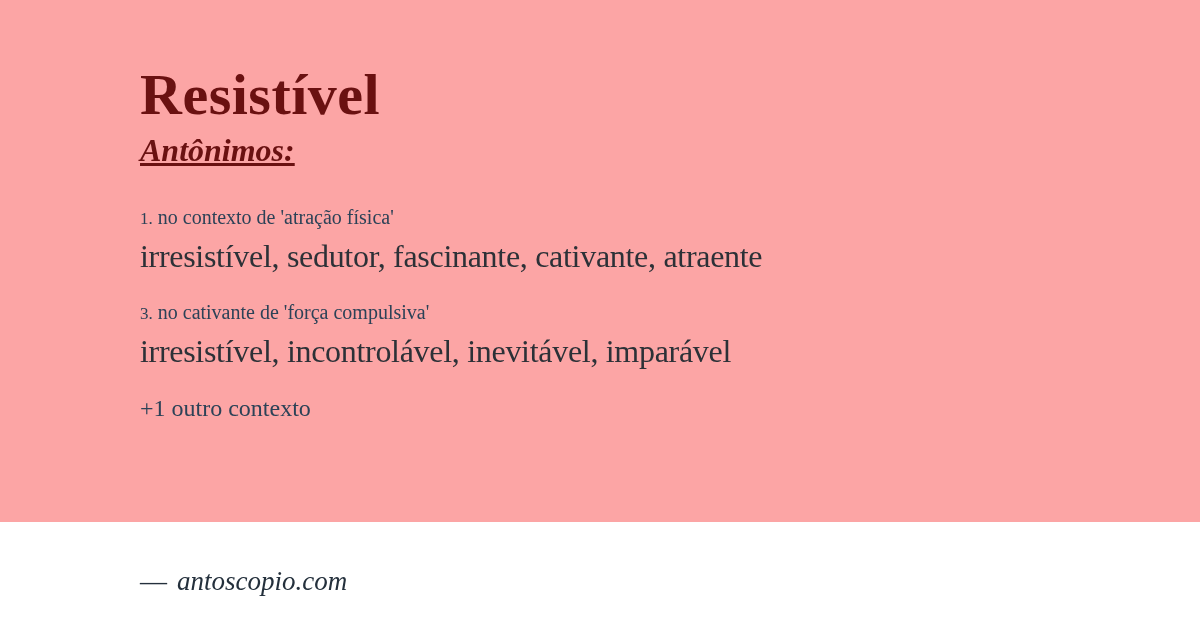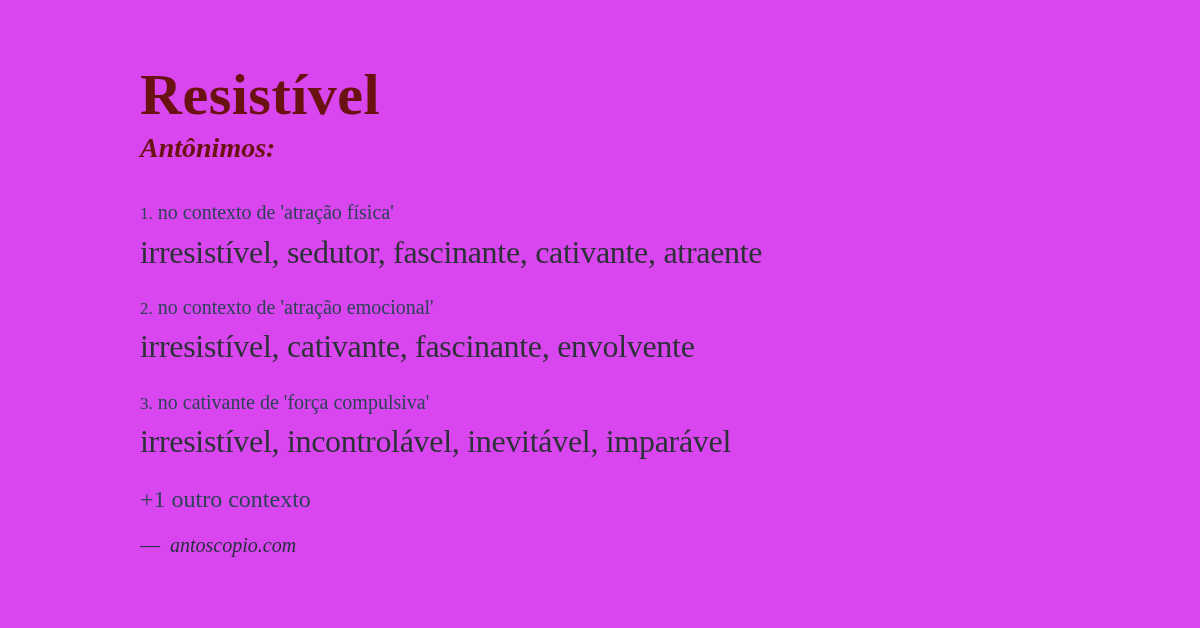--- a/index.html
+++ b/index.html
@@ -5,38 +5,39 @@
   * { margin: 0; padding: 0; box-sizing: border-box; }
   html, body { width: 1200px; height: 628px; }
   body {
     background: #ffffff;
     font-family: "Liberation Serif", "DejaVu Serif", serif;
     overflow: hidden;
   }
   .card {
     position: relative;
     width: 1200px;
-    height: 628px;
+    height: 522px;
     padding: 66px 40px 0 140px;
-    background: #d946ef;
+    background: #fca5a5;
   }
   .word {
     font-size: 58px;
     font-weight: 700;
     line-height: 1.0;
     color: #6a1111;
     letter-spacing: 0.5px;
   }
   .subtitle {
-    font-size: 28px;
+    font-size: 32px;
     font-weight: 700;
     font-style: italic;
     color: #6a1111;
     margin-top: 8px;
     line-height: 1.15;
+    text-decoration: underline;
   }
   .sections { margin-top: 36px; }
   .section { margin-bottom: 24px; }
   .context-line {
     font-size: 20px;
     color: #2c4257;
     line-height: 1.2;
   }
   .context-number {
     font-size: 17px;
@@ -49,46 +50,42 @@
     letter-spacing: -0.3px;
   }
   .more-contexts {
     font-size: 24px;
     color: #2c4257;
     line-height: 1.2;
   }
   .footer {
     position: absolute;
     left: 140px;
-    top: 534px;
-    font-size: 20px;
+    top: 566px;
+    font-size: 27px;
     font-style: italic;
     color: #24303c;
   }
   .footer .dash { font-style: normal; margin-right: 10px; }
 </style>
 </head>
 <body>
 
 <div class="card">
 
   <h1 class="word">Resistível</h1>
   <h2 class="subtitle">Antônimos:</h2>
 
   <div class="sections">
 
     <div class="section">
       <div class="context-line"><span class="context-number">1.</span> <span>no contexto de 'atração física'</span></div>
       <div class="antonyms">irresistível, sedutor, fascinante, cativante, atraente</div>
     </div>
 
-    <div class="section">
-      <div class="context-line"><span class="context-number">2.</span> <span>no contexto de 'atração emocional'</span></div>
-      <div class="antonyms">irresistível, cativante, fascinante, envolvente</div>
-    </div>
 
     <div class="section">
       <div class="context-line"><span class="context-number">3.</span> <span>no cativante de 'força compulsiva'</span></div>
       <div class="antonyms">irresistível, incontrolável, inevitável, imparável</div>
     </div>
 
     <div class="more-contexts">+1 outro contexto</div>
 
   </div>
 

